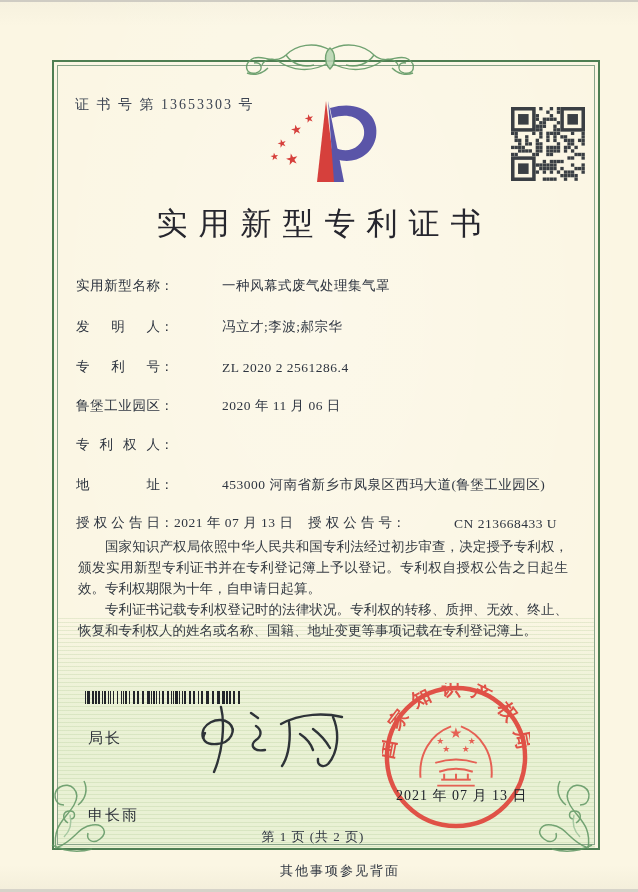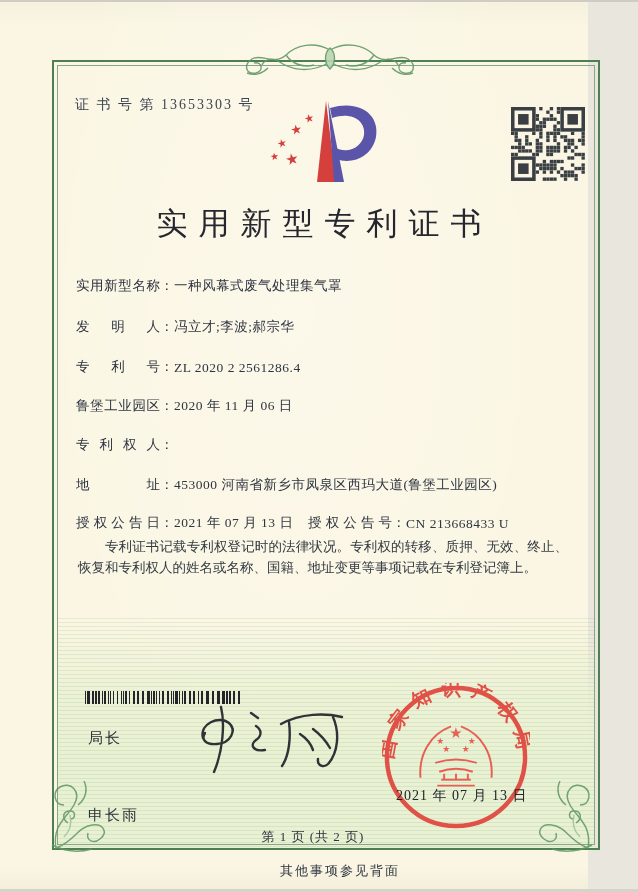--- a/index.html
+++ b/index.html
@@ -1,21 +1,21 @@
 <!DOCTYPE html>
 <html><head>
 <meta charset="utf-8">
 <style>
   html,body{margin:0;padding:0;}
   body{
     width:638px;height:892px;overflow:hidden;background:#e9e6dd;
     font-family:"Liberation Serif","DejaVu Serif",serif;
   }
   .paper{
-    position:absolute;left:0;top:0;width:588px;height:892px;
+    position:absolute;left:0;top:0;width:638px;height:892px;
     background:
       radial-gradient(ellipse at 50% 35%, rgba(255,255,255,.25), rgba(0,0,0,0) 70%),
       linear-gradient(180deg,#f6f1de 0,#fbf6e3 3%,#fbf6e3 97%,#f3eeda 100%);
   }
   .paper::before{content:"";position:absolute;left:0;top:0;width:638px;height:2px;background:#cfccc3;}
   .paper::after{content:"";position:absolute;left:0;bottom:0;width:638px;height:3px;background:#d6d3c9;}
 
   
   .green-panel{
     position:absolute;left:57px;top:618px;width:538px;height:231px;z-index:1;
@@ -46,21 +46,21 @@
     position:absolute;left:0;top:203px;width:638px;text-align:center;
     font-size:31px;font-weight:400;color:#26262e;letter-spacing:11px;text-indent:11px;
     white-space:nowrap;
   }
 
   .fields{position:absolute;left:76px;top:0;width:498px;}
   .frow{position:absolute;left:0;display:flex;align-items:flex-end;
     font-size:13.5px;color:#2e3540;white-space:nowrap;}
   .lbl{display:inline-block;width:84px;text-align:justify;text-align-last:justify;}
   .colon{display:inline-block;width:14px;}
-  .val{letter-spacing:.5px;}
+  .val{letter-spacing:.5px;margin-left:48px;}
   .val1{display:inline-block;width:126px;letter-spacing:.5px;}
 
   .paras{
     position:absolute;left:78px;top:536px;width:490px;
     font-size:13.5px;line-height:21px;color:#333a42;text-align:justify;
   }
   .paras p{margin:0;text-indent:2em;}
 
   .barcode{position:absolute;left:85px;top:691px;width:157px;height:13px;}
 
@@ -333,20 +333,21 @@
         <span class="lbl">授权公告日</span>
           <span class="colon">：</span>
           <span class="val1">2021 年 07 月 13 日</span>
         <span class="lbl" style="margin-left:8px">授权公告号</span>
           <span class="colon">：</span>
           <span class="val">CN 213668433 U</span>
       </div>
     </div>
 
     <div class="paras">
+      <p>国家知识产权局依照中华人民共和国专利法经过初步审查，决定授予专利权，颁发实用新型专利证书并在专利登记簿上予以登记。专利权自授权公告之日起生效。专利权期限为十年，自申请日起算。</p>
       <p>专利证书记载专利权登记时的法律状况。专利权的转移、质押、无效、终止、恢复和专利权人的姓名或名称、国籍、地址变更等事项记载在专利登记簿上。</p>
     </div>
 
     <svg class="barcode" id="barcode-svg" viewBox="0 0 157 13">
         <rect x="0" y="0" width="1" height="13" fill="#22252a"></rect>
         <rect x="2" y="0" width="3" height="13" fill="#22252a"></rect>
         <rect x="7" y="0" width="2" height="13" fill="#22252a"></rect>
         <rect x="10" y="0" width="2" height="13" fill="#22252a"></rect>
         <rect x="13" y="0" width="2" height="13" fill="#22252a"></rect>
         <rect x="17" y="0" width="1" height="13" fill="#22252a"></rect>

